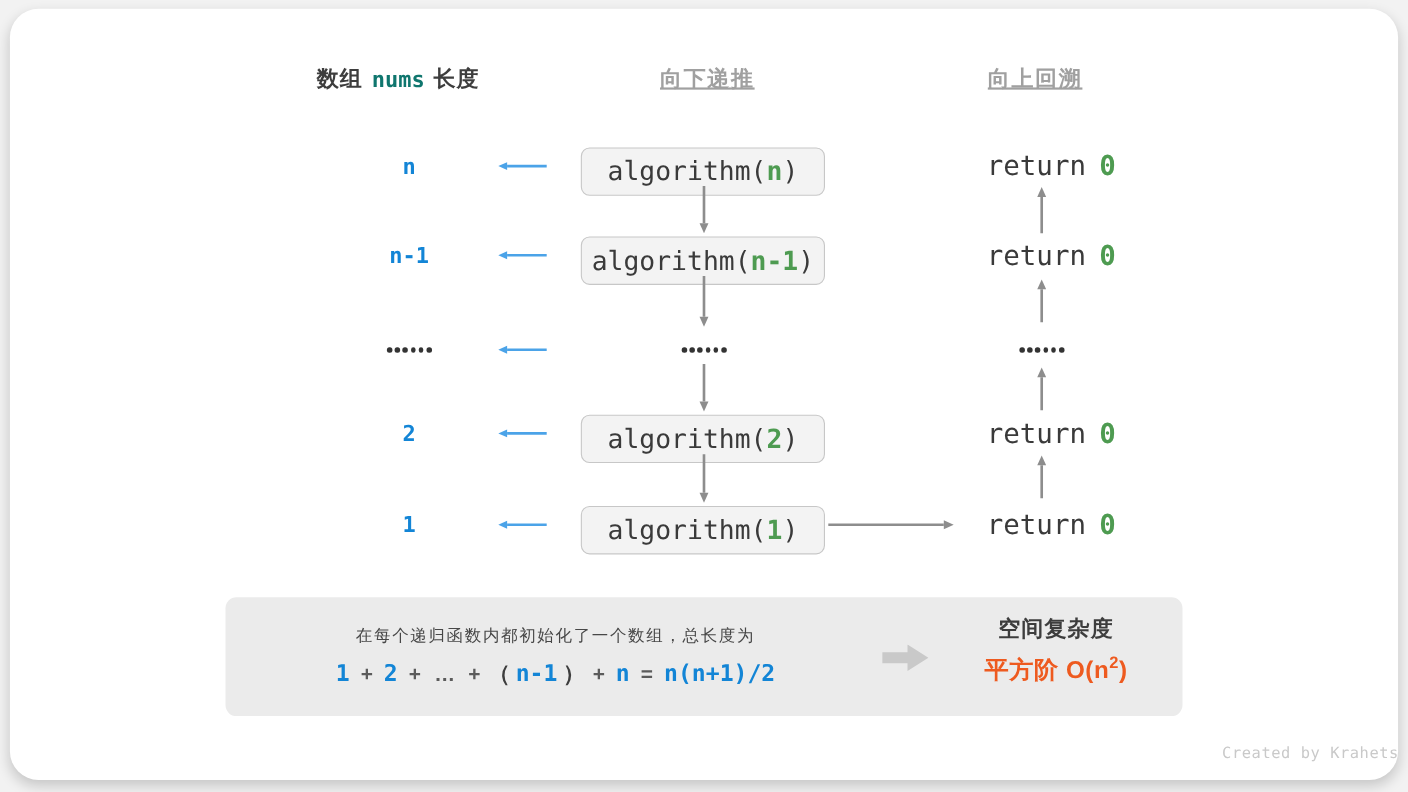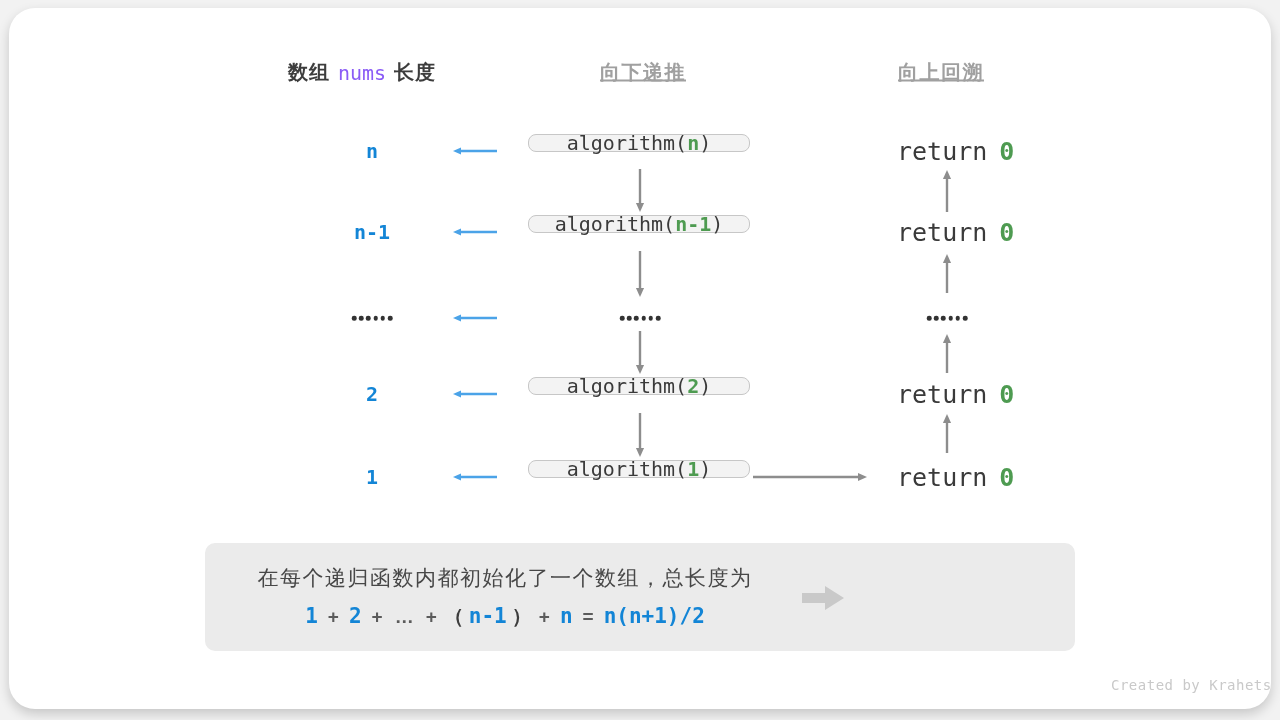--- a/index.html
+++ b/index.html
@@ -4,40 +4,40 @@
 <style>
   html,body{margin:0;padding:0;background:#f2f2f2;}
   .stage{position:relative;width:1280px;height:720px;background:#f2f2f2;overflow:hidden;
          font-family:"Liberation Sans",sans-serif;}
   .card{position:absolute;left:9px;top:8px;right:9px;bottom:11px;background:#ffffff;
         border-radius:26px;box-shadow:0 5px 12px rgba(0,0,0,.18);}
   .abs{position:absolute;}
   .center{transform:translate(-50%,-50%);}
   .hdr{display:flex;align-items:center;gap:8px;white-space:nowrap;}
   .hdr-dark{font-size:20px;font-weight:700;color:#3d3d3d;letter-spacing:1px;}
-  .hdr-code{font-family:"DejaVu Sans Mono",monospace;font-size:20px;font-weight:400;color:#8b5cf6;}
+  .hdr-code{font-family:"DejaVu Sans Mono",monospace;font-size:20px;font-weight:700;color:#0f766e;}
   .hdr-gray{font-size:20px;font-weight:700;color:#a0a0a0;letter-spacing:1.5px;white-space:nowrap;text-decoration:underline;}
   .row-label{font-family:"DejaVu Sans Mono",monospace;font-size:20px;font-weight:700;
              color:#1385d6;white-space:nowrap;}
-  .call-box{width:222px;height:18px;background:#f3f3f3;border:1.6px solid #c7c7c7;border-radius:8px;
+  .call-box{width:222px;height:44px;background:#f3f3f3;border:1.6px solid #c7c7c7;border-radius:8px;
             box-sizing:border-box;display:flex;align-items:center;justify-content:center;
-            font-family:"DejaVu Sans Mono",monospace;font-size:20px;white-space:pre;}
+            font-family:"DejaVu Sans Mono",monospace;font-size:24px;white-space:pre;}
   .code-dark{color:#3a3a3a;}
   .code-green{color:#4e9b51;font-weight:700;}
   .return-label{font-family:"DejaVu Sans Mono",monospace;font-size:25px;white-space:pre;}
   .return-label .code-green{margin-left:12px;}
   .dots{display:flex;align-items:center;gap:2.6px;}
   .dot{width:4.6px;height:4.6px;border-radius:50%;background:#333;}
   .sr{position:absolute;width:1px;height:1px;overflow:hidden;clip-path:inset(50%);white-space:nowrap;}
   .note{transform:translateX(-50%);text-align:center;font-size:18px;font-weight:700;color:#8a8a8a;
         line-height:29px;white-space:nowrap;letter-spacing:1px;}
   .summary{left:205px;top:543px;width:870px;height:108px;background:#ebebeb;border-radius:10px;}
   .sum-left{position:absolute;left:10px;top:0;width:580px;height:100%;display:flex;
             flex-direction:column;justify-content:center;align-items:center;gap:11px;}
-  .sum-desc{font-size:21px;color:#474747;letter-spacing:1.5px;white-space:nowrap;}
+  .sum-desc{font-size:15px;color:#474747;letter-spacing:1.5px;white-space:nowrap;}
   .sum-formula{display:flex;align-items:baseline;white-space:pre;}
   .tok{font-weight:700;}
   .tok-accent{font-family:"DejaVu Sans Mono",monospace;color:#1385d6;font-size:21px;margin:0 4px;}
   .tok-op{color:#5b5b5b;font-size:19px;margin:0 6px;}
   .tok-paren{color:#3d3d3d;font-size:20px;margin:0 1px;}
   .block-arrow{position:absolute;left:597px;top:43px;}
   .sum-right{position:absolute;left:650px;top:15px;width:210px;text-align:center;}
   .sum-title{font-size:20px;font-weight:700;color:#3d3d3d;letter-spacing:1px;}
   .sum-result{margin-top:9px;font-size:22px;font-weight:700;color:#ee5a1f;white-space:nowrap;letter-spacing:.5px;}
   .sum-result sup{font-size:15px;}
@@ -160,16 +160,20 @@
 
 
   <div class="summary abs">
     <div class="sum-left">
       <div class="sum-desc">在每个递归函数内都初始化了一个数组，总长度为</div>
       <div class="sum-formula" id="formula"><span class="tok tok-accent">1</span><span class="tok tok-op">+</span><span class="tok tok-accent">2</span><span class="tok tok-op">+</span><span class="tok tok-op">…</span><span class="tok tok-op">+</span><span class="tok tok-paren">（</span><span class="tok tok-accent">n-1</span><span class="tok tok-paren">）</span><span class="tok tok-op">+</span><span class="tok tok-accent">n</span><span class="tok tok-op">=</span><span class="tok tok-accent">n(n+1)/2</span></div>
     </div>
     <svg class="block-arrow" width="42" height="24" viewBox="0 0 42 24">
       <path d="M0 7 L23 7 L23 0 L42 12 L23 24 L23 17 L0 17 Z" fill="#c9c9c9"></path>
     </svg>
+    <div class="sum-right">
+      <div class="sum-title">空间复杂度</div>
+      <div class="sum-result"><span>平方阶 O(n</span><sup>2</sup><span>)</span></div>
+    </div>
   </div>
 
   <div class="footer abs">Created by Krahets</div>
 </div>
 
 </body></html>

